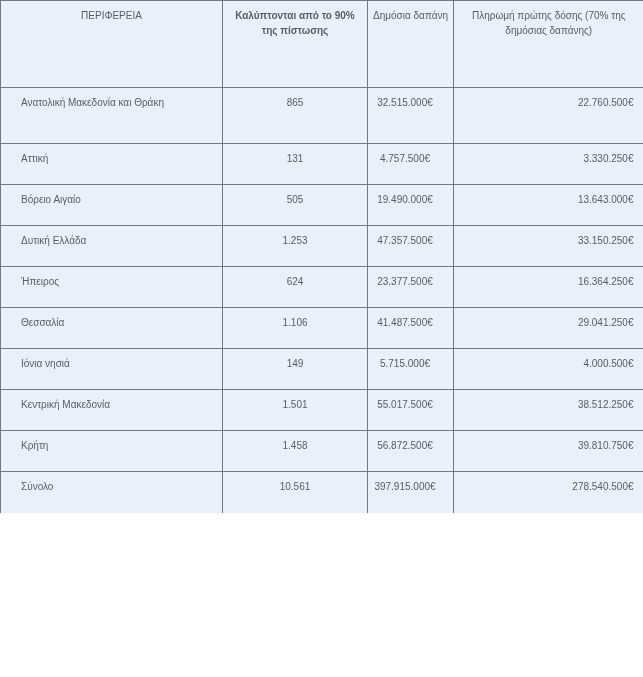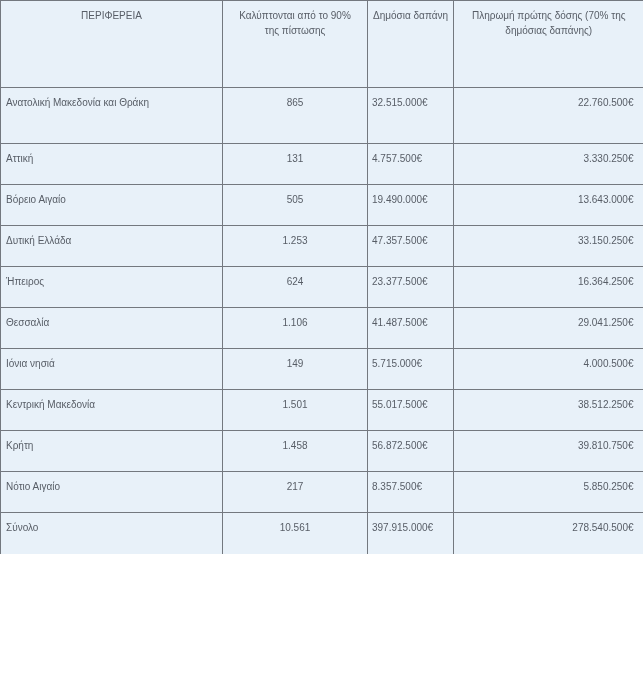--- a/index.html
+++ b/index.html
@@ -31,25 +31,25 @@
     overflow:hidden;
     margin-top:25px;
   }
   th:last-child, td:last-child{border-right:none;}
   tbody tr:last-child td{border-bottom:none;}
   thead tr{height:87px;}
   tbody tr{height:41px;}
   tbody tr.tall{height:56px;}
   thead th{text-align:center;}
   .hdr-inner{display:inline-block;}
-  .hdr-1{max-width:122px;}
+  .hdr-1{max-width:122px;font-weight:bold;}
   .hdr-3{max-width:168px;}
-  td.col-0{text-align:left;padding-left:5px;padding-right:26px;}
+  td.col-0{text-align:left;padding-left:20px;padding-right:26px;}
   td.col-1{text-align:center;}
-  td.col-2{text-align:left;padding-right:15px;}
+  td.col-2{text-align:center;padding-right:15px;}
   td.col-3{text-align:right;padding-right:10px;}
 </style>
 </head>
 <body>
 
 <table>
   <colgroup>
     <col class="c0">
       <col class="c1">
       <col class="c2">
@@ -120,25 +120,19 @@
         <td class="col-2">55.017.500€</td>
         <td class="col-3">38.512.250€</td>
       </tr>
       <tr>
         <td class="col-0">Κρήτη</td>
         <td class="col-1">1.458</td>
         <td class="col-2">56.872.500€</td>
         <td class="col-3">39.810.750€</td>
       </tr>
       <tr>
-        <td class="col-0">Νότιο Αιγαίο</td>
-        <td class="col-1">217</td>
-        <td class="col-2">8.357.500€</td>
-        <td class="col-3">5.850.250€</td>
-      </tr>
-      <tr>
         <td class="col-0">Σύνολο</td>
         <td class="col-1">10.561</td>
         <td class="col-2">397.915.000€</td>
         <td class="col-3">278.540.500€</td>
       </tr>
     </tbody>
 </table>
 
 </body></html>

